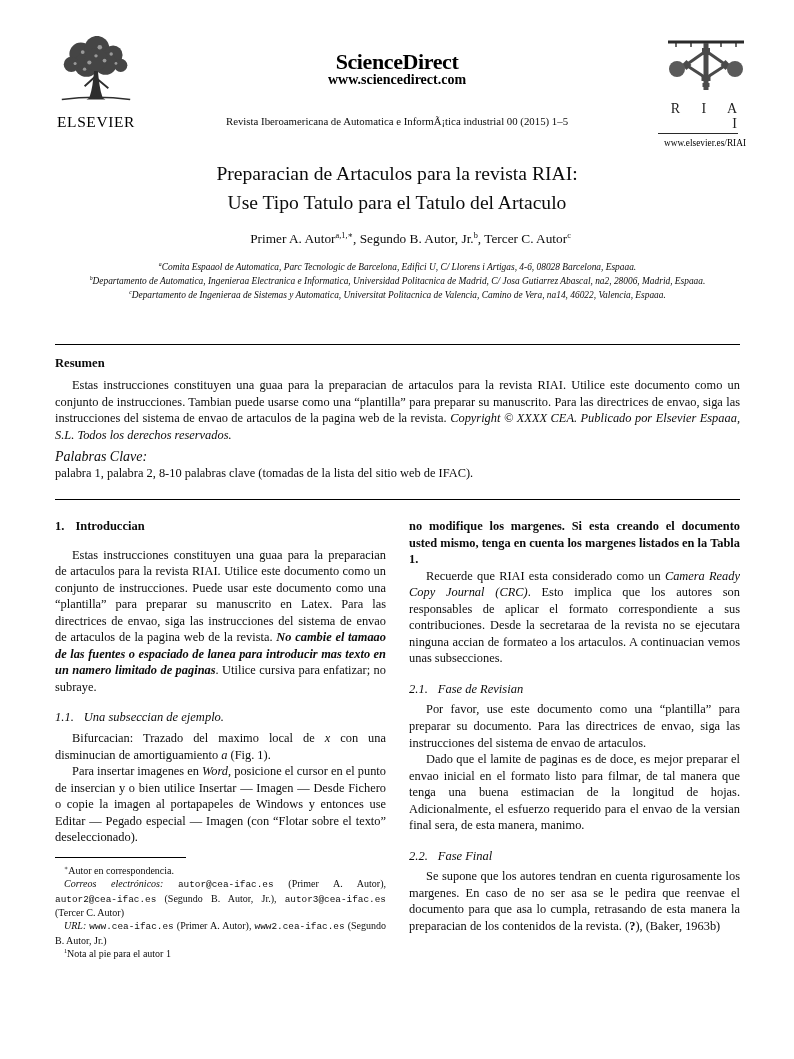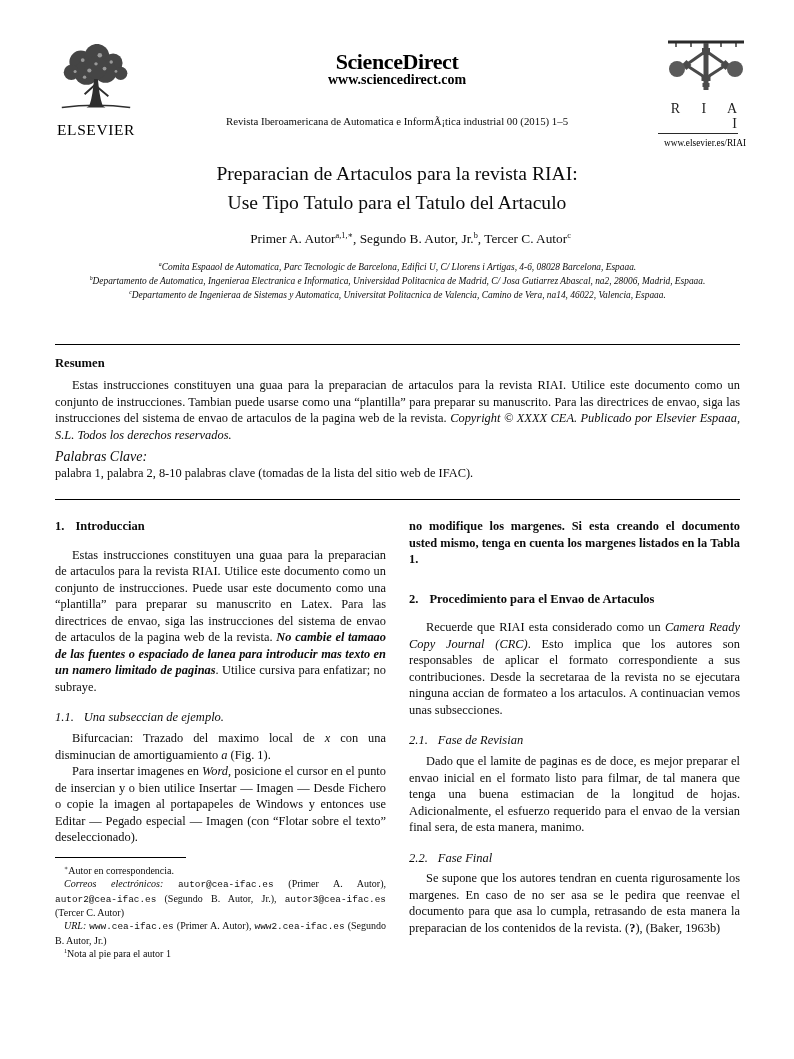--- a/index.html
+++ b/index.html
@@ -1,21 +1,21 @@
 <!DOCTYPE html>
 <html><head>
 <meta charset="utf-8">
 <style>
   html,body{margin:0;padding:0;background:#e8e8e8;}
   .page{
     position:relative;width:794px;height:1059px;margin:0 auto;background:#ffffff;
     font-family:"Liberation Serif","DejaVu Serif",serif;color:#0b0b0b;overflow:hidden;
   }
   
-  .elsevier{position:absolute;left:52px;top:44px;width:88px;text-align:center;}
+  .elsevier{position:absolute;left:52px;top:36px;width:88px;text-align:center;}
   .elsevier-word{font-size:15.5px;letter-spacing:.6px;margin-top:1px;color:#000;}
   .sd{position:absolute;left:0;right:0;top:50px;text-align:center;font-family:Liberation Serif, serif;color:#000000;}
   .sd-title{font-size:22px;font-weight:bold;letter-spacing:-.4px;line-height:24px;}
   .sd-url{font-size:14px;font-weight:bold;line-height:11px;}
   .journal-line{position:absolute;left:0;right:0;top:115px;text-align:center;font-size:10.8px;}
   .riai{position:absolute;right:48px;top:38px;width:96px;text-align:right;}
   .riai-word{font-size:14px;letter-spacing:9px;padding-left:9px;line-height:15px;margin-top:1px;color:#222;}
   .riai-rule{border-top:1.6px solid #2a2a2a;margin:2px 8px 4px 8px;}
   .riai-url{font-size:9.3px;color:#000;}
   
@@ -169,28 +169,26 @@
         <p class="fn"><span class="sup">∗</span><span>Autor en correspondencia.</span></p>
         <p class="fn"><span class="it">Correos electrónicos: </span><span class="mono">autor@cea-ifac.es</span><span> (Primer A. Autor), </span><span class="mono">autor2@cea-ifac.es</span><span> (Segundo B. Autor, Jr.), </span><span class="mono">autor3@cea-ifac.es</span><span> (Tercer C. Autor)</span></p>
         <p class="fn"><span class="it">URL: </span><span class="mono">www.cea-ifac.es</span><span> (Primer A. Autor), </span><span class="mono">www2.cea-ifac.es</span><span> (Segundo B. Autor, Jr.)</span></p>
         <p class="fn"><span class="sup">1</span><span>Nota al pie para el autor 1</span></p>
       </div>
     </div>
 
     <div class="col">
       <p class="para flush bf">no modifique los margenes. Si esta creando el documento usted mismo, tenga en cuenta los margenes listados en la Tabla 1.</p>
 
-      <div class="sec-heading spaced">
-        <span class="num">2.</span><span>Procedimiento para el Envao de Artaculos</span>
-      </div>
       <p class="para"><span>Recuerde que RIAI esta considerado como un </span><span class="it">Camera Ready Copy Journal (CRC)</span><span>. Esto implica que los autores son responsables de aplicar el formato correspondiente a sus contribuciones. Desde la secretaraa de la revista no se ejecutara ninguna accian de formateo a los artaculos. A continuacian vemos unas subsecciones.</span></p>
 
       <div class="subsec-heading">
         <span class="num">2.1.</span><span>Fase de Revisian</span>
       </div>
+      <p class="para">Por favor, use este documento como una “plantilla” para preparar su documento. Para las directrices de envao, siga las instrucciones del sistema de envao de artaculos.</p>
       <p class="para">Dado que el lamite de paginas es de doce, es mejor preparar el envao inicial en el formato listo para filmar, de tal manera que tenga una buena estimacian de la longitud de hojas. Adicionalmente, el esfuerzo requerido para el envao de la versian final sera, de esta manera, manimo.</p>
 
       <div class="subsec-heading">
         <span class="num">2.2.</span><span>Fase Final</span>
       </div>
       <p class="para"><span>Se supone que los autores tendran en cuenta rigurosamente los margenes. En caso de no ser asa se le pedira que reenvae el documento para que asa lo cumpla, retrasando de esta manera la preparacian de los contenidos de la revista. (</span><span class="bf">?</span><span>), (Baker, 1963b)</span></p>
     </div>
 
   </div>
 </div>

